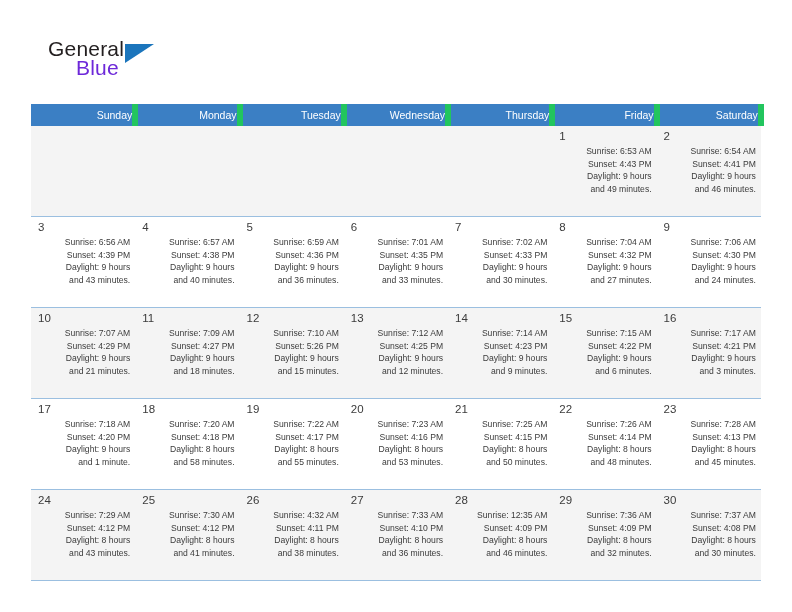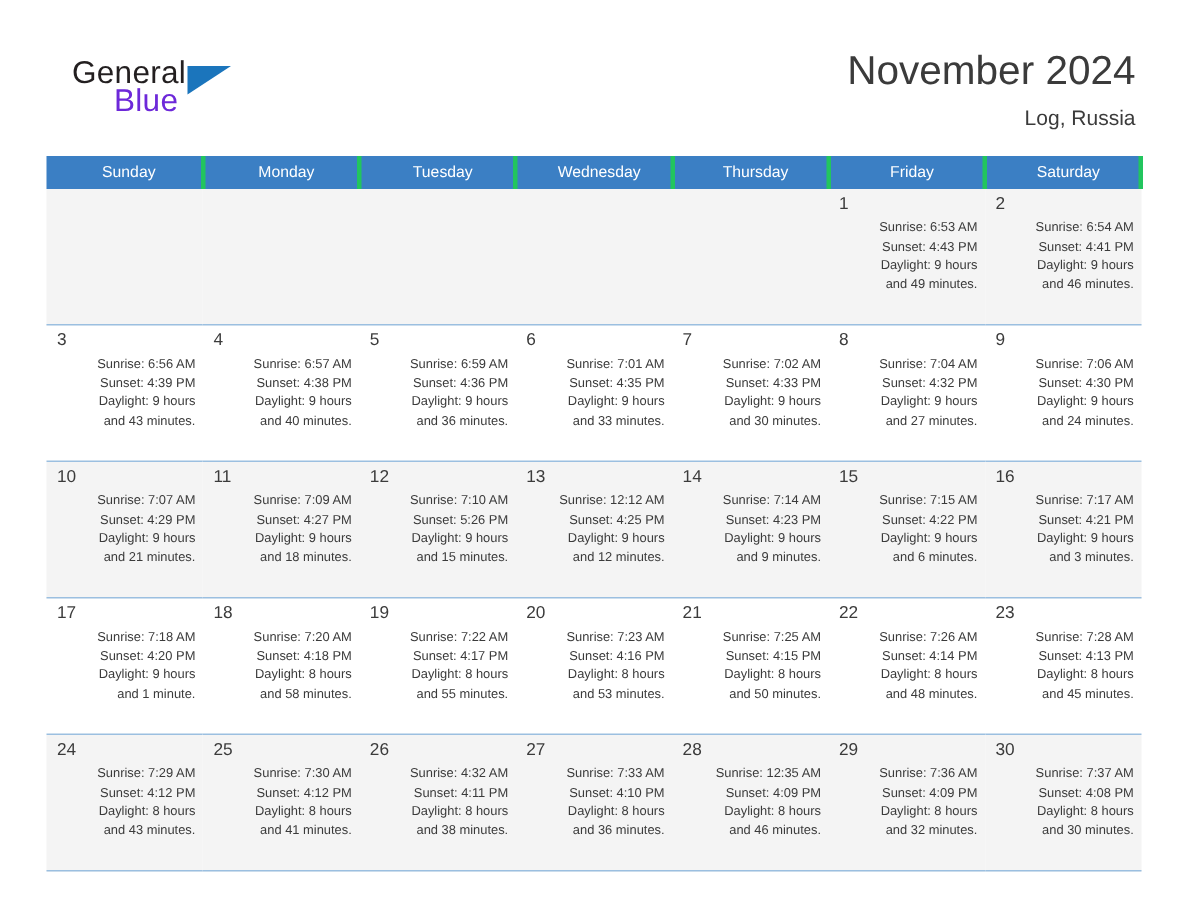--- a/index.html
+++ b/index.html
@@ -92,24 +92,24 @@
     border-collapse: collapse;
     table-layout: fixed;
   }
   .calendar col { width: 104.28px; }
 
   .calendar thead th {
     background: #3b7fc4;
     color: #ffffff;
     font-size: 10.5px;
     font-weight: normal;
-    text-align: center;
+    text-align: right;
     padding: 5px 0 5px 7px;
     height: 21px;
-    border-right: 3px solid #22c55e;
+    border-right: 6px solid #22c55e;
     white-space: nowrap;
   }
 
   .calendar tbody td {
     vertical-align: top;
     padding: 0;
     height: 90px;
     border-bottom: 1px solid #9bbfe0;
     background: #ffffff;
   }
@@ -143,24 +143,20 @@
 <div class="page">
 
   <div class="header">
 
     <div class="brand">
       <span class="brand-general">General</span>
       <span class="brand-triangle"></span>
       <span class="brand-blue">Blue</span>
     </div>
 
-    <div class="title-block">
-      <div class="cal-title">November 2024</div>
-      <div class="cal-sub">Log, Russia</div>
-    </div>
 
   </div>
 
   <table class="calendar">
     <colgroup>
       <col>
         <col>
         <col>
         <col>
         <col>
@@ -368,21 +364,21 @@
                 <div>Sunset: 5:26 PM</div>
                 <div>Daylight: 9 hours</div>
                 <div>and 15 minutes.</div>
               </div>
             </div>
           </td>
           <td>
             <div class="cell-inner">
               <div class="daynum">13</div>
               <div class="info">
-                <div>Sunrise: 12:12 AM</div>
+                <div>Sunrise: 7:12 AM</div>
                 <div>Sunset: 4:25 PM</div>
                 <div>Daylight: 9 hours</div>
                 <div>and 12 minutes.</div>
               </div>
             </div>
           </td>
           <td>
             <div class="cell-inner">
               <div class="daynum">14</div>
               <div class="info">

